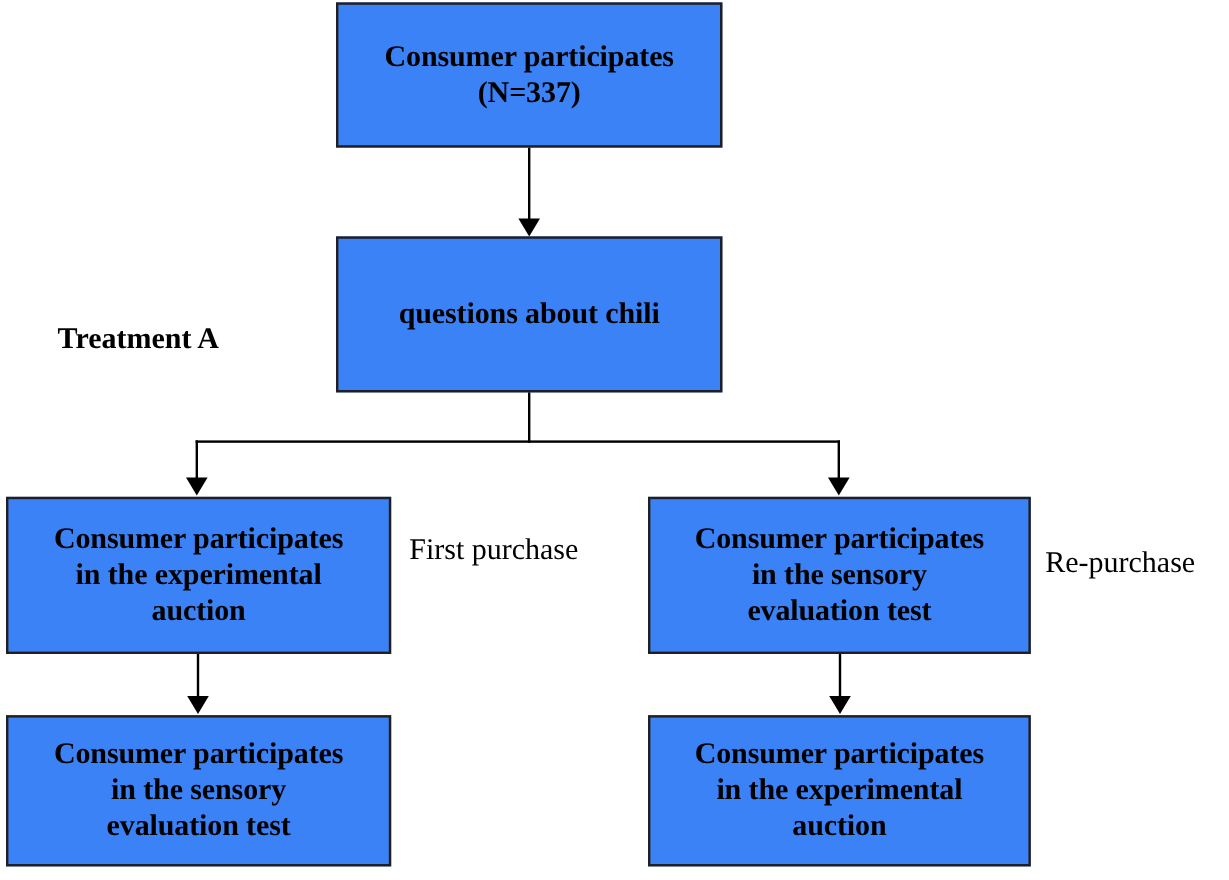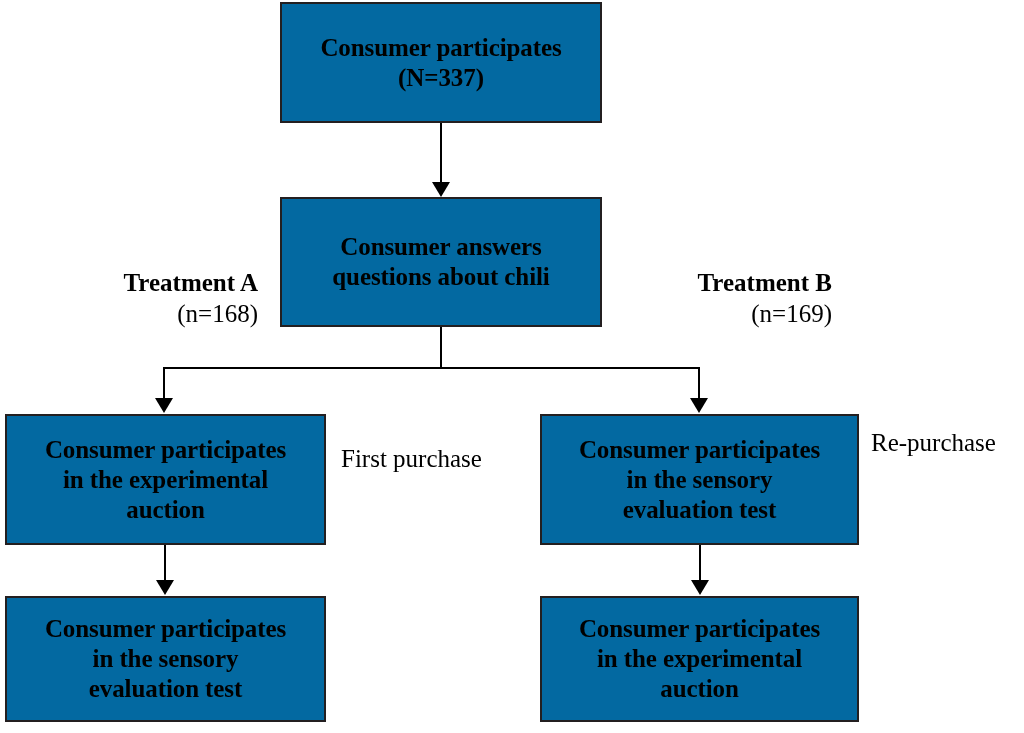--- a/index.html
+++ b/index.html
@@ -17,21 +17,21 @@
     width: 1024px;
     height: 733px;
     background: #ffffff;
     overflow: hidden;
   }
   
   .node {
     position: absolute;
     box-sizing: border-box;
     border: 2px solid #231f20;
-    background: #0369a1;
+    background: #3b82f6;
     display: flex;
     flex-direction: column;
     align-items: center;
     justify-content: center;
     text-align: center;
     font-weight: bold;
     font-size: 25px;
     line-height: 1.20;
     letter-spacing: -0.1px;
     color: #000000;
@@ -43,41 +43,41 @@
   #node-top        { left: 280px; top: 2px;   width: 322px; height: 121px; }
   #node-questions  { left: 280px; top: 197px; width: 322px; height: 130px; }
   #node-left-mid   { left: 5px;   top: 414px; width: 321px; height: 131px; }
   #node-right-mid  { left: 540px; top: 414px; width: 319px; height: 131px; }
   #node-left-bot   { left: 5px;   top: 596px; width: 321px; height: 126px; }
   #node-right-bot  { left: 540px; top: 596px; width: 319px; height: 126px; }
 
   
   .side-label {
     position: absolute;
-    text-align: right;
+    text-align: left;
     font-size: 25px;
     line-height: 1.22;
     color: #000000;
     white-space: nowrap;
   }
   .side-label .title { display: block; font-weight: bold; }
   .side-label .count { display: block; font-weight: normal; }
 
   #label-treatment-a { left: 48px;  top: 268px; width: 210px; }
   #label-treatment-b { left: 622px; top: 268px; width: 210px; }
 
   .edge-label {
     position: absolute;
     font-size: 25px;
     font-weight: normal;
     color: #000000;
     white-space: nowrap;
   }
   #label-first-purchase { left: 341px; top: 445px; }
-  #label-re-purchase    { left: 871px; top: 429px; }
+  #label-re-purchase    { left: 871px; top: 456px; }
 
   
   .conn {
     position: absolute;
     background: #000000;
   }
   .conn.v { width: 2px; }
   .conn.h { height: 2px; }
 
   .arrowhead {
@@ -120,33 +120,27 @@
 
   <div class="node" id="node-top">
     <span class="line">Consumer participates</span>
     <span class="line plain">(N=337)</span>
   </div>
 
   <div class="conn v" id="conn-top-stem"></div>
   <div class="arrowhead" id="arrow-top"></div>
 
   <div class="node" id="node-questions">
-    <span class="line">Consumer answers</span>
     <span class="line">questions about chili</span>
   </div>
 
   <div class="side-label" id="label-treatment-a">
     <span class="title">Treatment A</span>
-    <span class="count">(n=168)</span>
   </div>
 
-  <div class="side-label" id="label-treatment-b">
-    <span class="title">Treatment B</span>
-    <span class="count">(n=169)</span>
-  </div>
 
   <div class="conn v" id="conn-split-stem"></div>
   <div class="conn h" id="conn-split-bar"></div>
 
   <div class="conn v" id="conn-split-left"></div>
   <div class="arrowhead" id="arrow-split-left"></div>
 
   <div class="conn v" id="conn-split-right"></div>
   <div class="arrowhead" id="arrow-split-right"></div>
 

